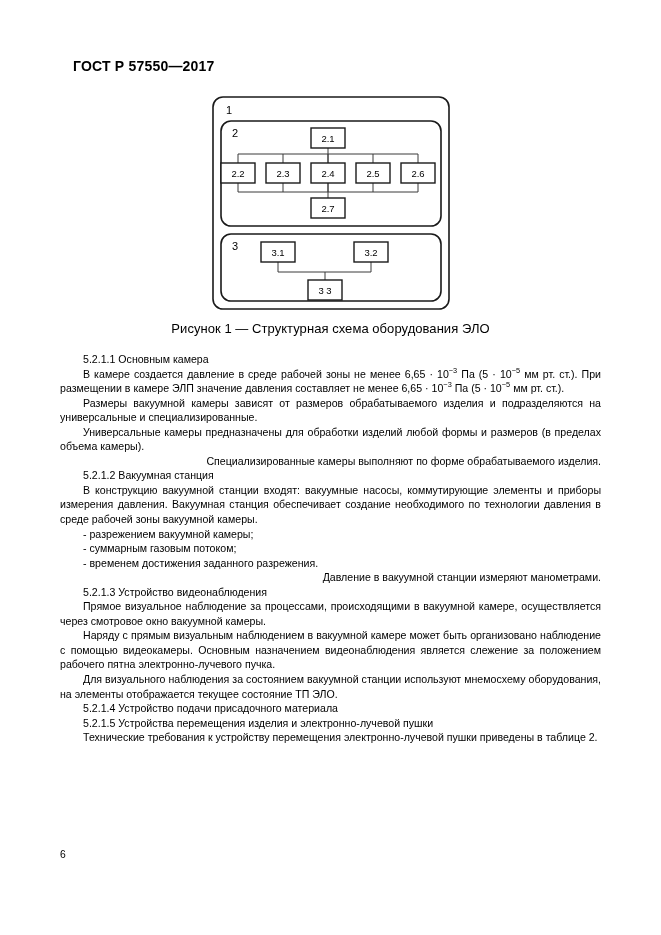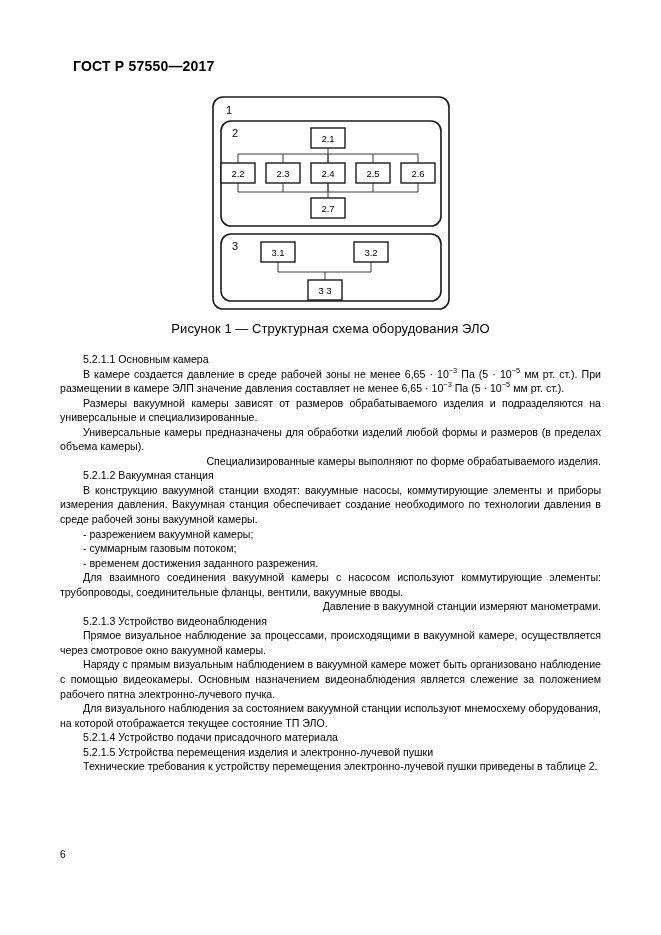--- a/index.html
+++ b/index.html
@@ -187,27 +187,26 @@
     <p>Универсальные камеры предназначены для обработки изделий любой формы и размеров (в пределах объема камеры).</p>
     <p class="last">Специализированные камеры выполняют по форме обрабатываемого изделия.</p>
 
     <p class="head">5.2.1.2 Вакуумная станция</p>
     <p>В конструкцию вакуумной станции входят: вакуумные насосы, коммутирующие элементы и приборы измерения давления. Вакуумная станция обеспечивает создание необходимого по технологии давления в среде рабочей зоны вакуумной камеры.</p>
 
     <p class="bullet">- разрежением вакуумной камеры;</p>
     <p class="bullet">- суммарным газовым потоком;</p>
     <p class="bullet">- временем достижения заданного разрежения.</p>
 
-    <p>Для взаимного соединения вакуумной камеры с насосом используют коммутирующие элементы: трубопроводы, соединительные фланцы, вентили, вакуумные вводы.</p>
     <p class="last">Давление в вакуумной станции измеряют манометрами.</p>
 
     <p class="head">5.2.1.3 Устройство видеонаблюдения</p>
     <p>Прямое визуальное наблюдение за процессами, происходящими в вакуумной камере, осуществляется через смотровое окно вакуумной камеры.</p>
     <p>Наряду с прямым визуальным наблюдением в вакуумной камере может быть организовано наблюдение с помощью видеокамеры. Основным назначением видеонаблюдения является слежение за положением рабочего пятна электронно-лучевого пучка.</p>
-    <p>Для визуального наблюдения за состоянием вакуумной станции используют мнемосхему оборудования, на которой отображается текущее состояние ТП ЭЛО.</p>
+    <p>Для визуального наблюдения за состоянием вакуумной станции используют мнемосхему оборудования, на элементы отображается текущее состояние ТП ЭЛО.</p>
 
     <p class="head">5.2.1.4 Устройство подачи присадочного материала</p>
 
     <p class="head">5.2.1.5 Устройства перемещения изделия и электронно-лучевой пушки</p>
     <p>Технические требования к устройству перемещения электронно-лучевой пушки приведены в таблице 2.</p>
   </div>
 
   <div class="page-number">6</div>
 
 </div>

